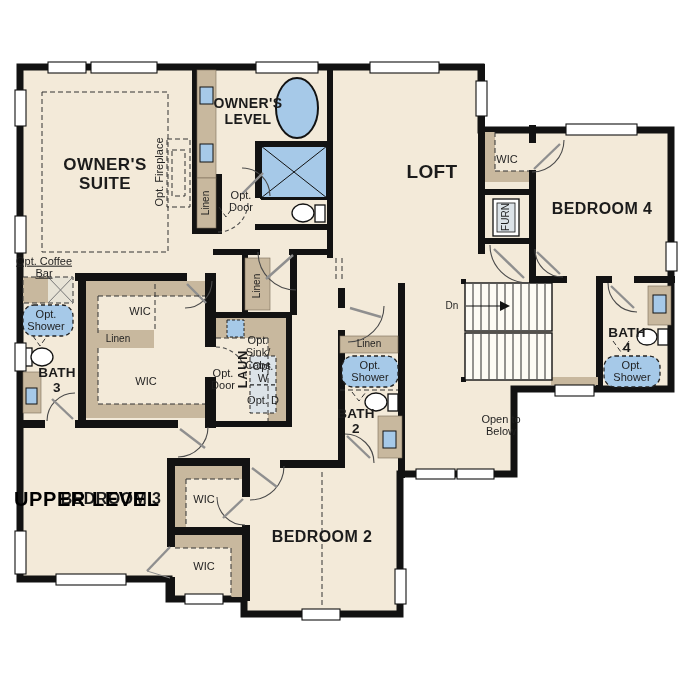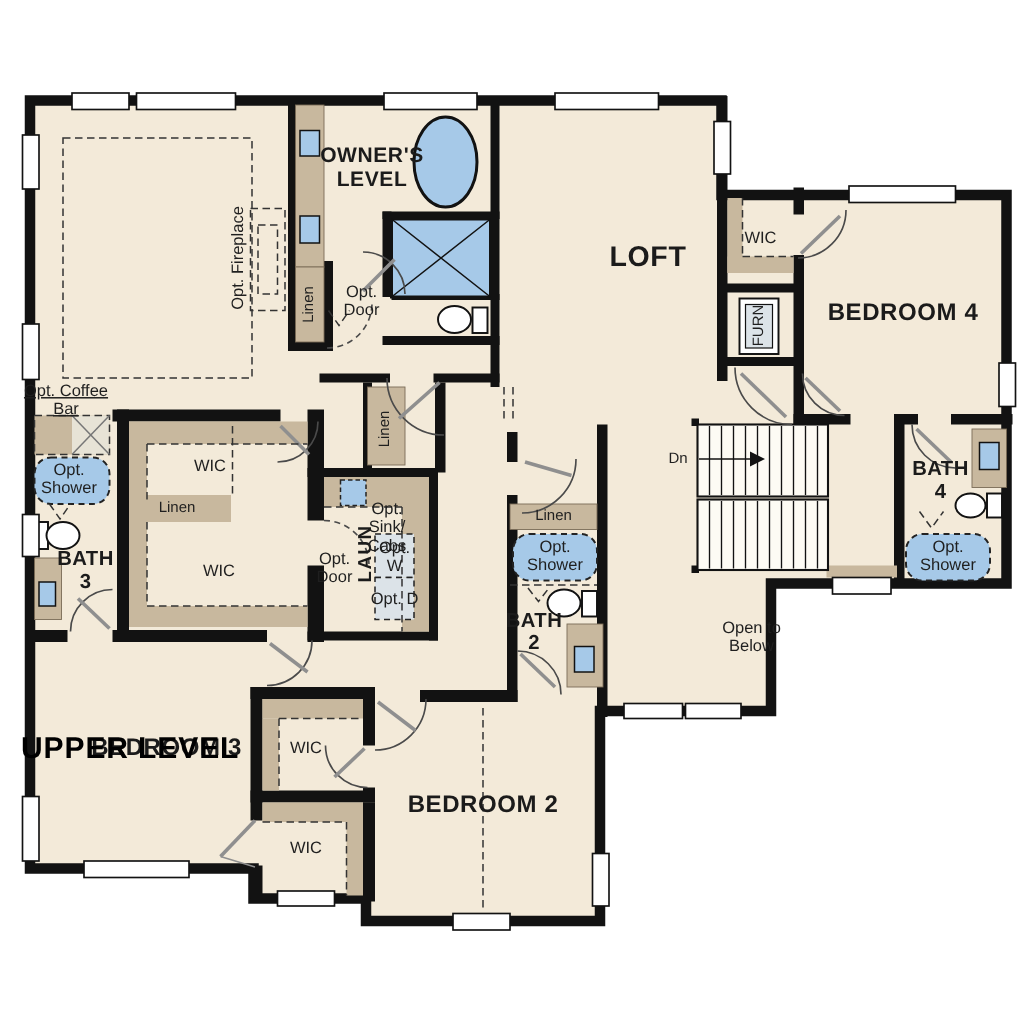--- a/index.html
+++ b/index.html
@@ -229,27 +229,28 @@
     <rect x="56" y="574" width="70" height="11"></rect>
     <rect x="185" y="594" width="38" height="10"></rect>
     <rect x="302" y="609" width="38" height="11"></rect>
     <rect x="395" y="569" width="11" height="35"></rect>
     <rect x="416" y="469" width="39" height="10"></rect>
     <rect x="457" y="469" width="37" height="10"></rect>
     <rect x="555" y="385" width="39" height="11"></rect>
   </g>
 </svg>
 
+  <div class="lbl wraproom" style="left:105px;top:174px;width:112px;font-size:17px;">OWNER'S SUITE</div>
   <div class="lbl sm rot" style="left:159px;top:172px;">Opt. Fireplace</div>
   <div class="lbl wraproom" style="left:248px;top:112px;width:95px;font-size:14px;">OWNER'S LEVEL</div>
   <div class="lbl room loftsz" style="left:404px;top:172px;">LOFT</div>
   <div class="lbl sm" style="left:507px;top:159px;">WIC</div>
   <div class="lbl xs rot" style="left:506px;top:217px;">FURN</div>
   <div class="lbl room" style="left:602px;top:209px;">BEDROOM 4</div>
-  <div class="lbl bath" style="left:627px;top:320px;width:42px;">BATH 4</div>
+  <div class="lbl bath" style="left:627px;top:340px;width:42px;">BATH 4</div>
   <div class="lbl sm" style="left:632px;top:371px;width:54px;">Opt. Shower</div>
   <div class="lbl xs" style="left:452px;top:306px;">Dn</div>
   <div class="lbl sm" style="left:457px;top:425px;width:46px;margin-left:44px;">Open to Below</div>
   <div class="lbl xs rot" style="left:206px;top:203px;">Linen</div>
   <div class="lbl sm" style="left:241px;top:201px;width:42px;">Opt. Door</div>
   <div class="lbl xs rot" style="left:257px;top:286px;">Linen</div>
   <div class="lbl sm" style="left:140px;top:311px;">WIC</div>
   <div class="lbl xs" style="left:118px;top:339px;">Linen</div>
   <div class="lbl sm" style="left:146px;top:381px;">WIC</div>
   <div class="lbl sm" style="left:44px;top:267px;width:74px;text-decoration:underline;">Opt. Coffee Bar</div>

